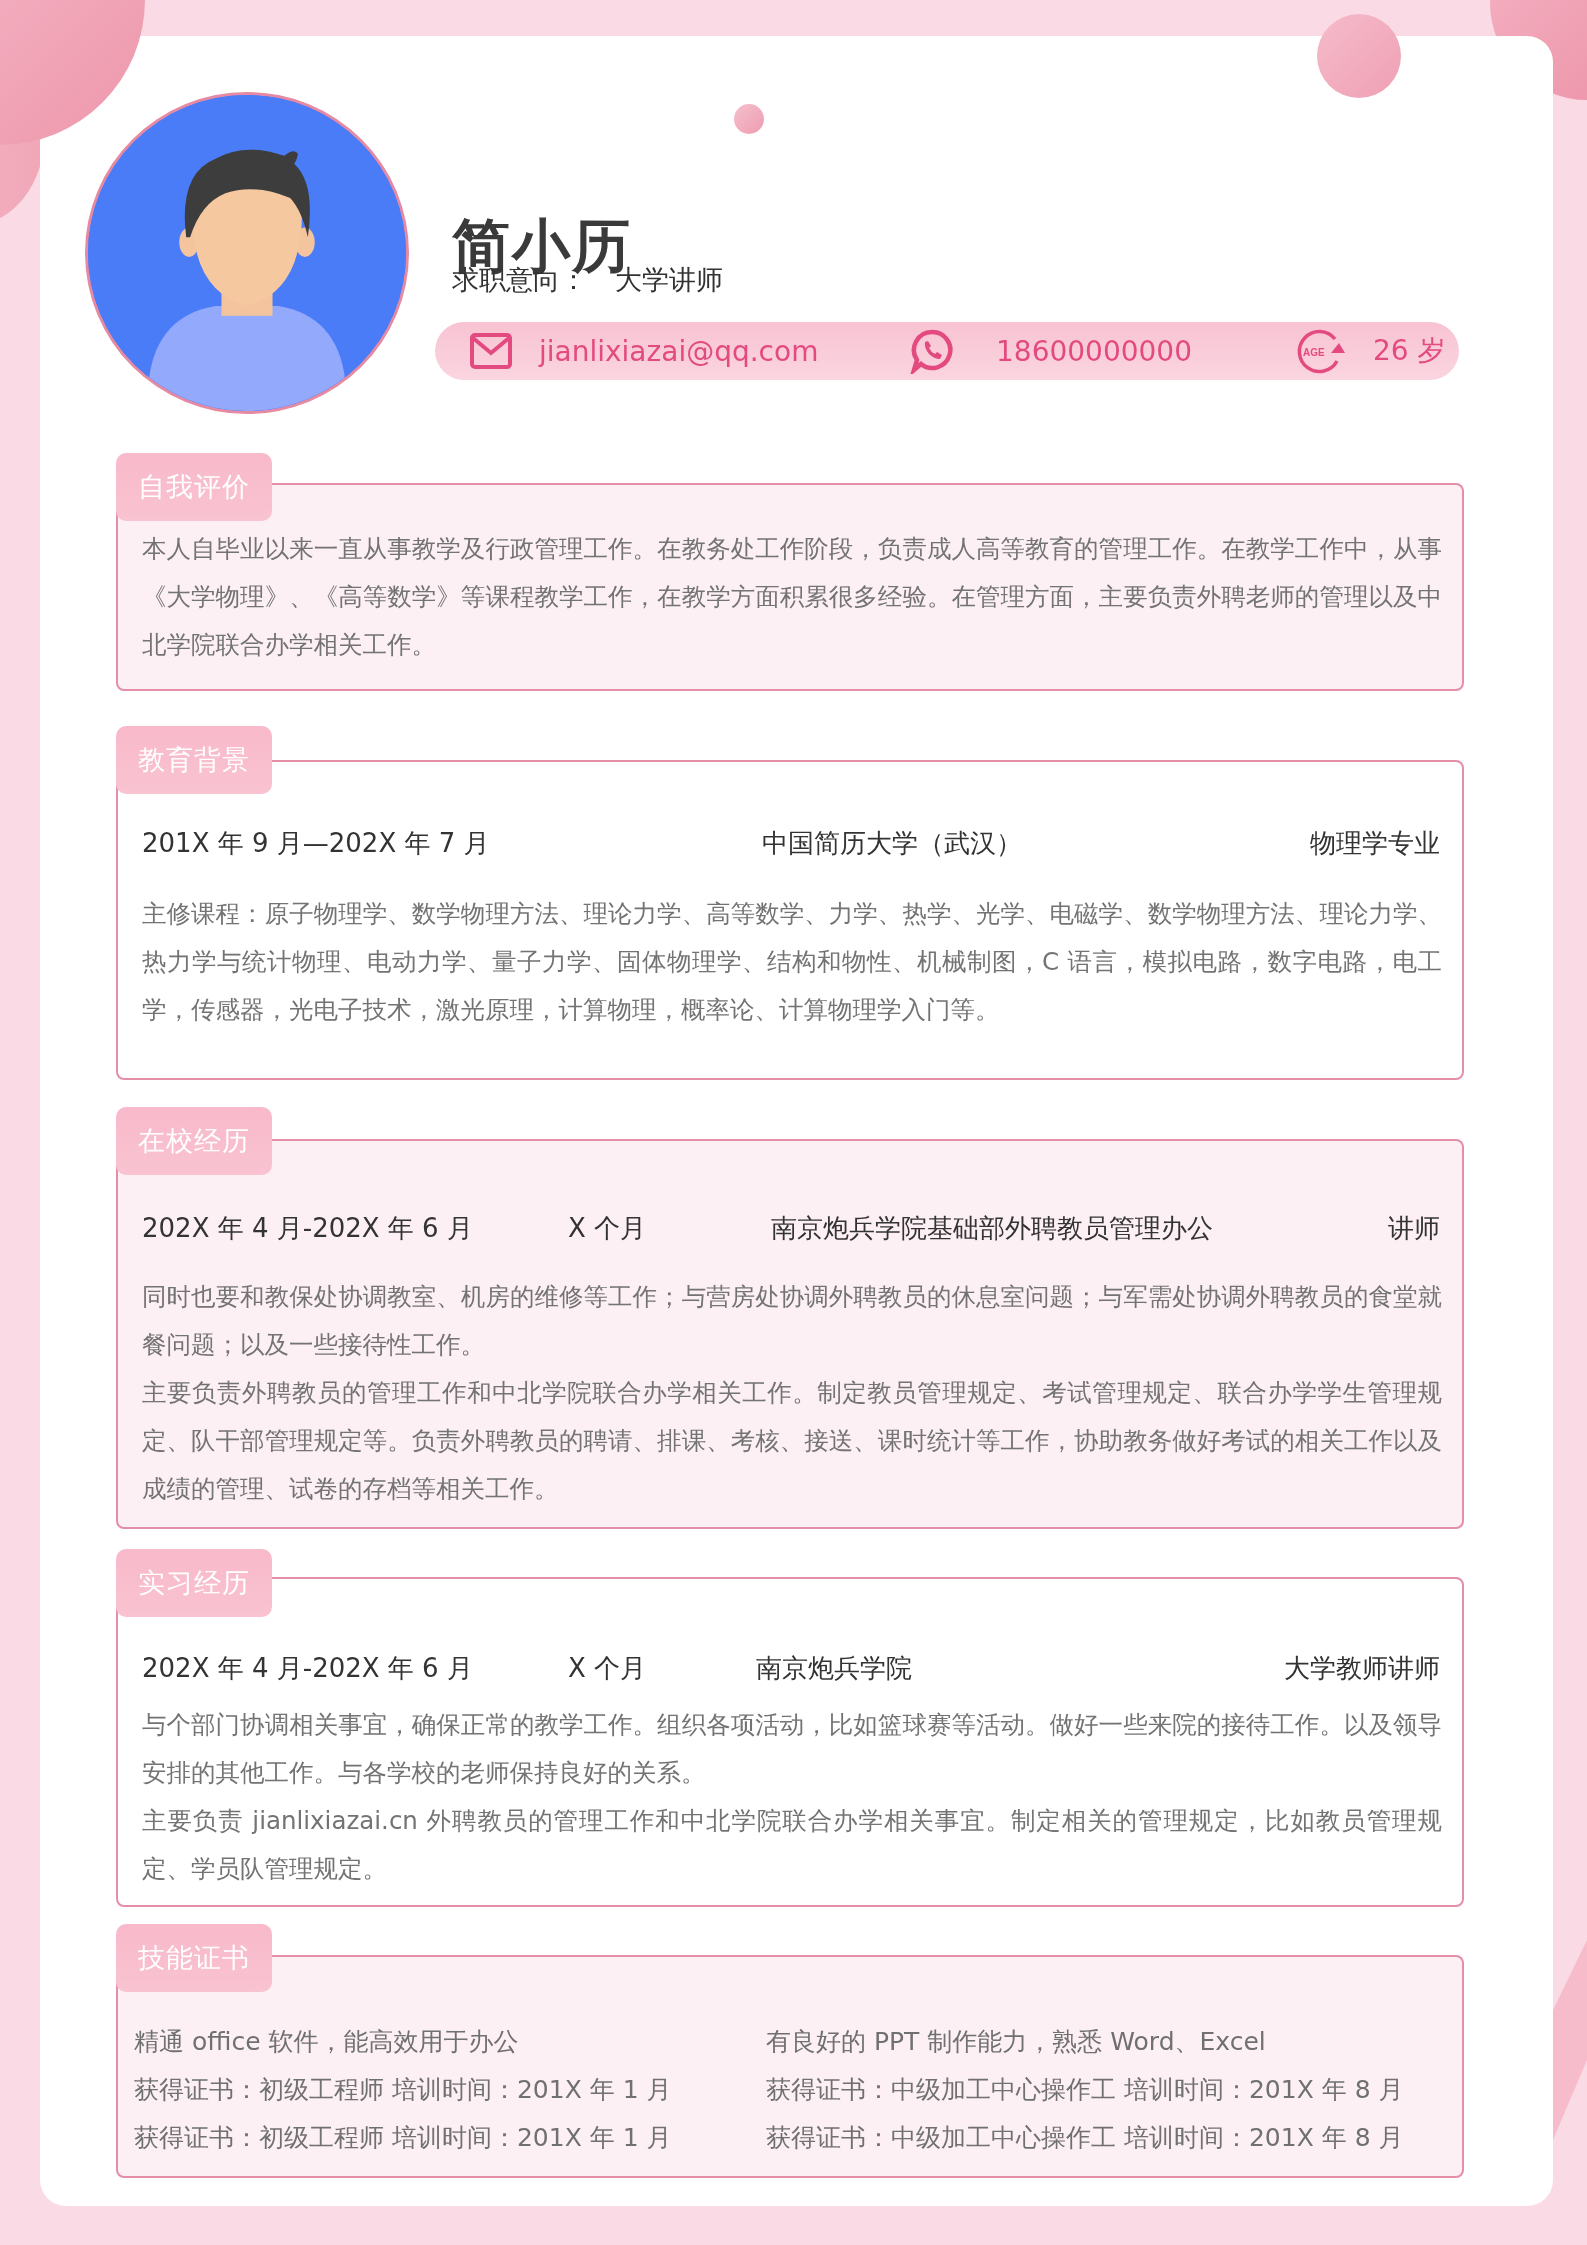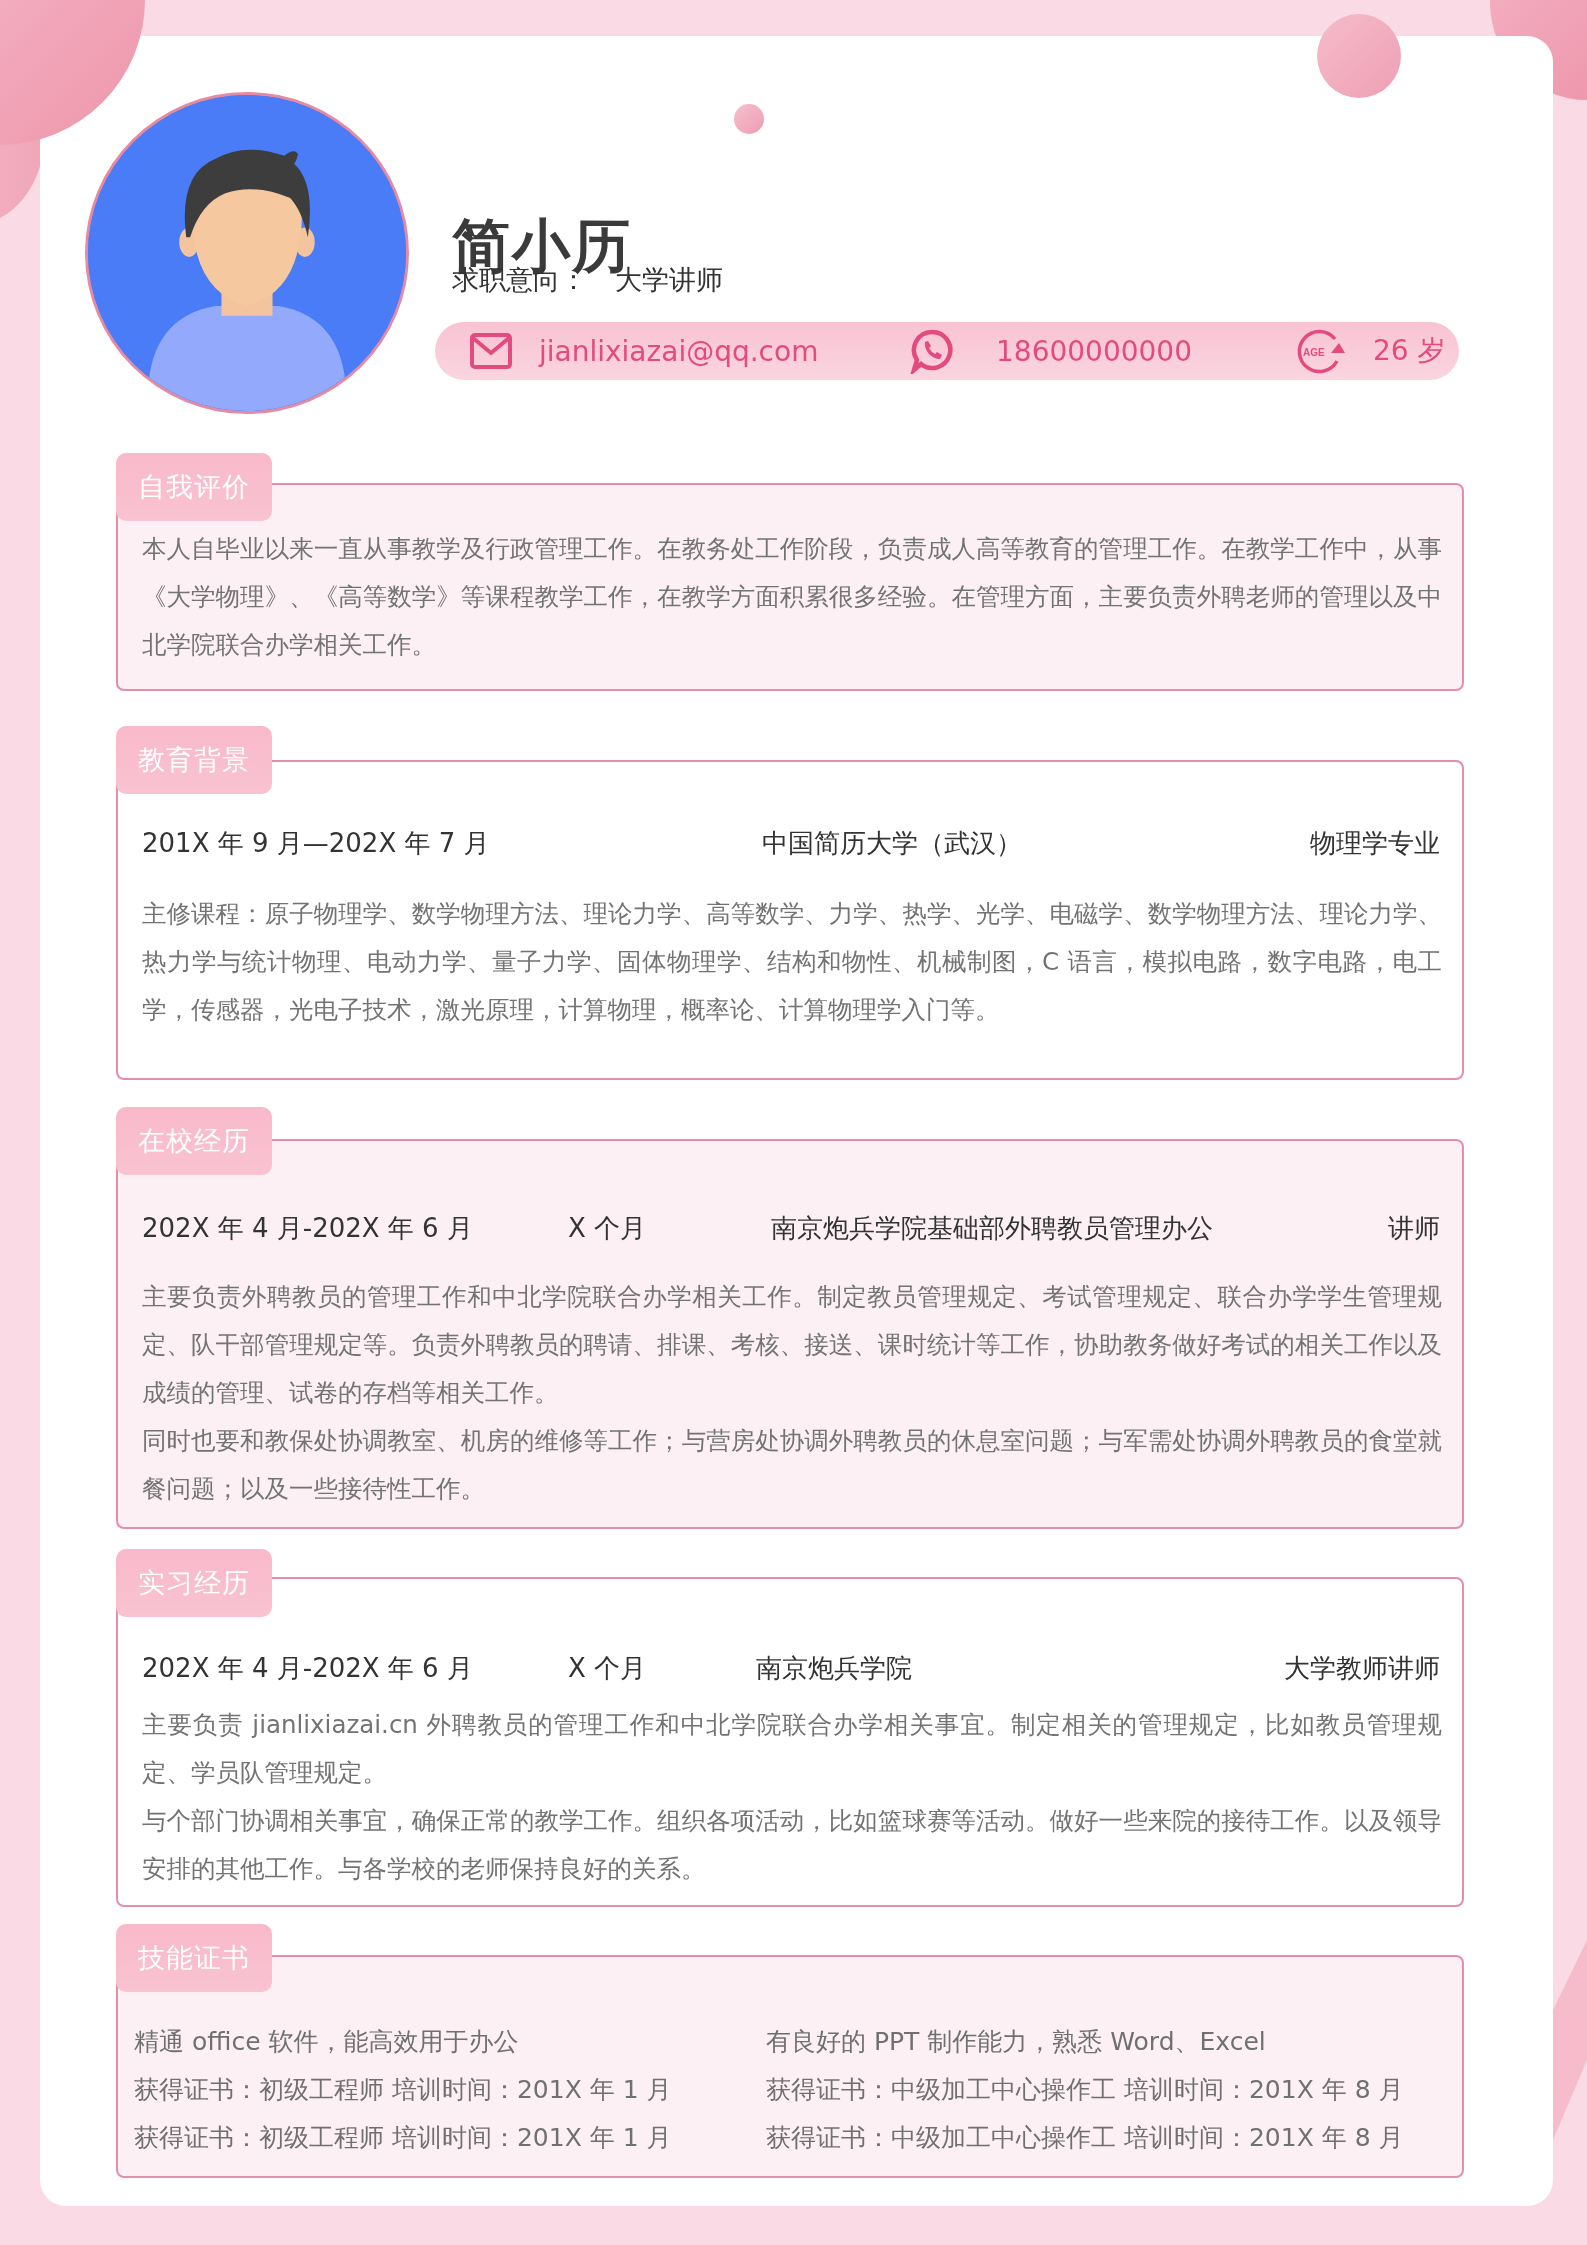--- a/index.html
+++ b/index.html
@@ -181,38 +181,38 @@
 
 <div class="section" style="top:1107px; height:424px;">
   <div class="box" style="top:32px; height:390px;">
     <div class="row" style="top:70px;">
       <span style="left:0;">202X 年 4 月-202X 年 6 月</span>
       <span style="left:426px;">X 个月</span>
       <span style="left:629px;">南京炮兵学院基础部外聘教员管理办公</span>
       <span style="right:0;">讲师</span>
     </div>
     <div class="body-text" style="top:132px;">
+      <div>同时也要和教保处协调教室、机房的维修等工作；与营房处协调外聘教员的休息室问题；与军需处协调外聘教员的食堂就餐问题；以及一些接待性工作。</div>
       <div>主要负责外聘教员的管理工作和中北学院联合办学相关工作。制定教员管理规定、考试管理规定、联合办学学生管理规定、队干部管理规定等。负责外聘教员的聘请、排课、考核、接送、课时统计等工作，协助教务做好考试的相关工作以及成绩的管理、试卷的存档等相关工作。</div>
-      <div>同时也要和教保处协调教室、机房的维修等工作；与营房处协调外聘教员的休息室问题；与军需处协调外聘教员的食堂就餐问题；以及一些接待性工作。</div>
     </div>
   </div>
   <div class="tab">在校经历</div>
 </div>
 
 <div class="section" style="top:1549px; height:360px;">
   <div class="box white" style="top:28px; height:330px;">
     <div class="row" style="top:72px;">
       <span style="left:0;">202X 年 4 月-202X 年 6 月</span>
       <span style="left:426px;">X 个月</span>
       <span style="left:614px;">南京炮兵学院</span>
       <span style="right:0;">大学教师讲师</span>
     </div>
     <div class="body-text" style="top:122px;">
+      <div>与个部门协调相关事宜，确保正常的教学工作。组织各项活动，比如篮球赛等活动。做好一些来院的接待工作。以及领导安排的其他工作。与各学校的老师保持良好的关系。</div>
       <div>主要负责 jianlixiazai.cn 外聘教员的管理工作和中北学院联合办学相关事宜。制定相关的管理规定，比如教员管理规定、学员队管理规定。</div>
-      <div>与个部门协调相关事宜，确保正常的教学工作。组织各项活动，比如篮球赛等活动。做好一些来院的接待工作。以及领导安排的其他工作。与各学校的老师保持良好的关系。</div>
     </div>
   </div>
   <div class="tab">实习经历</div>
 </div>
 
 <div class="section" style="top:1924px; height:256px;">
   <div class="box" style="top:31px; height:223px;">
     <div class="skills-col" style="left:16px; top:61px;">
       <div>精通 office 软件，能高效用于办公</div>
       <div>获得证书：初级工程师  培训时间：201X 年 1 月</div>

